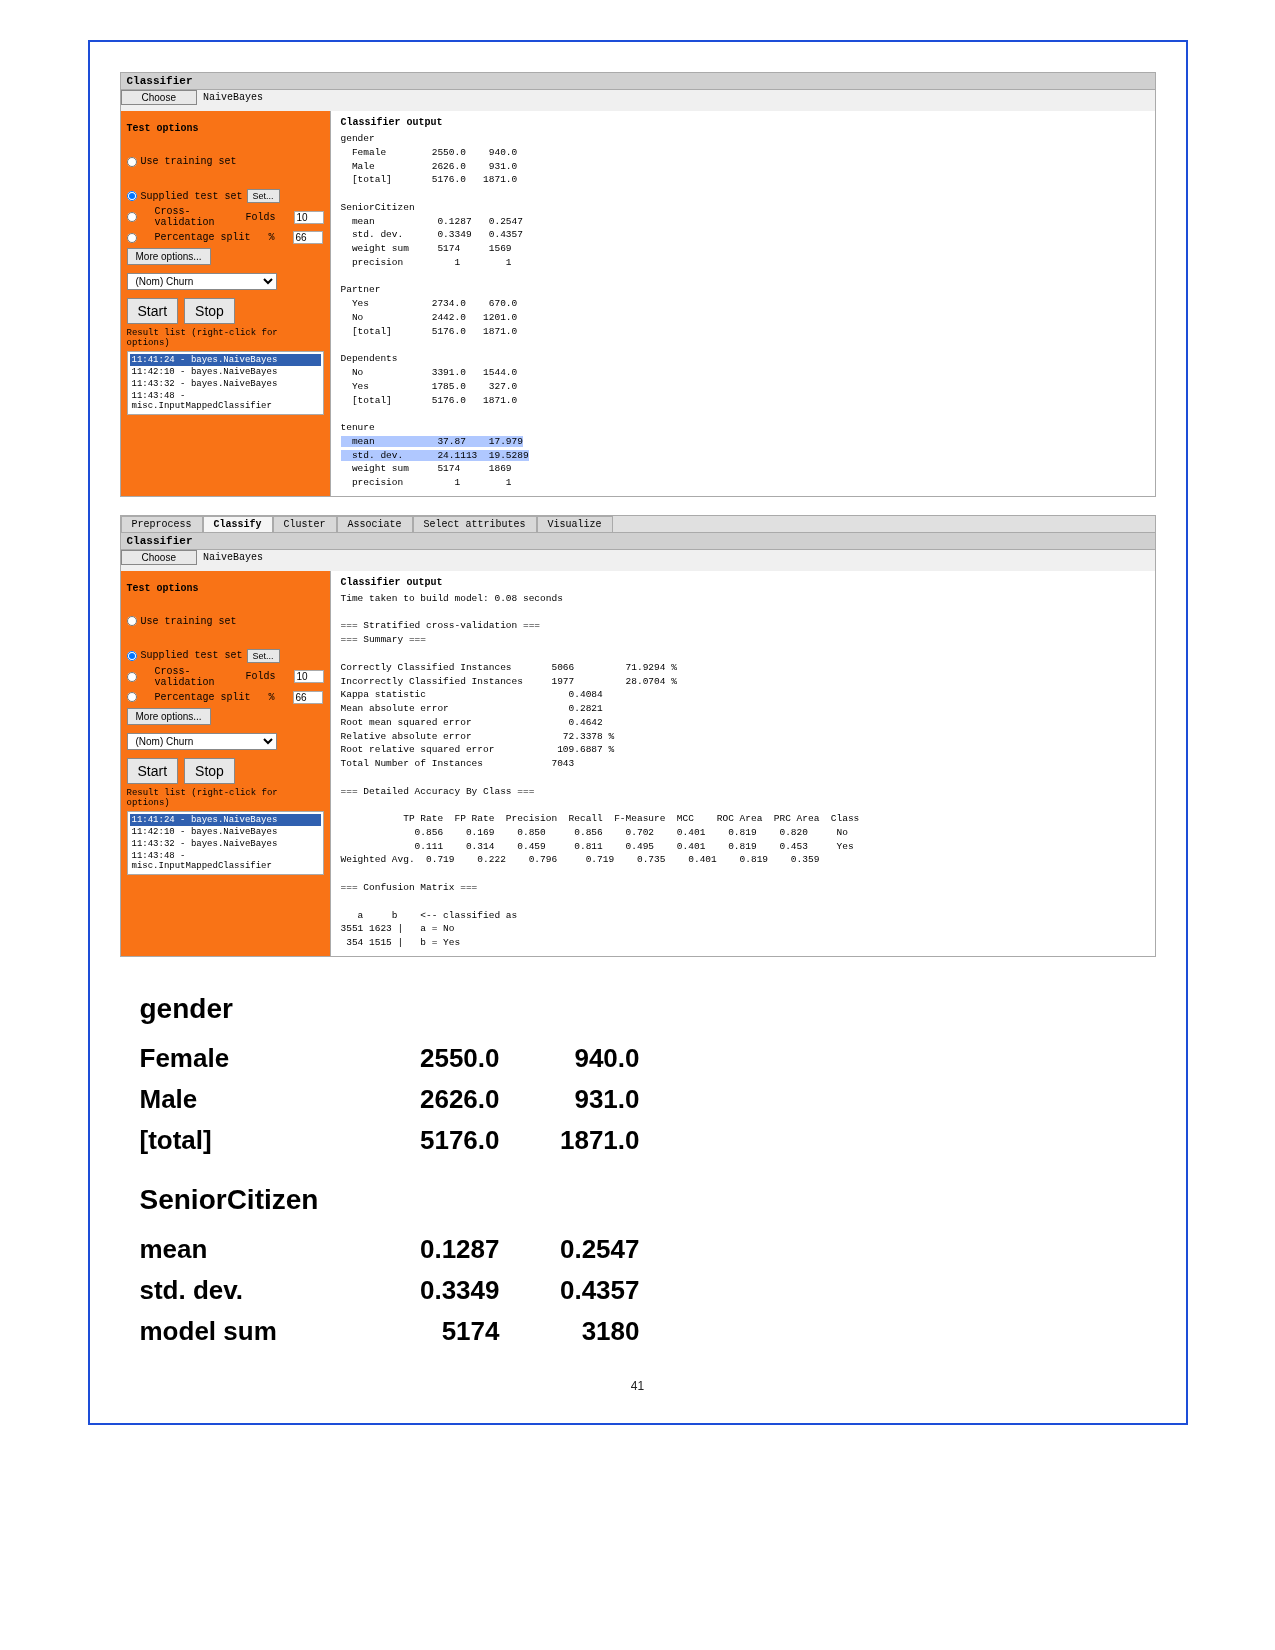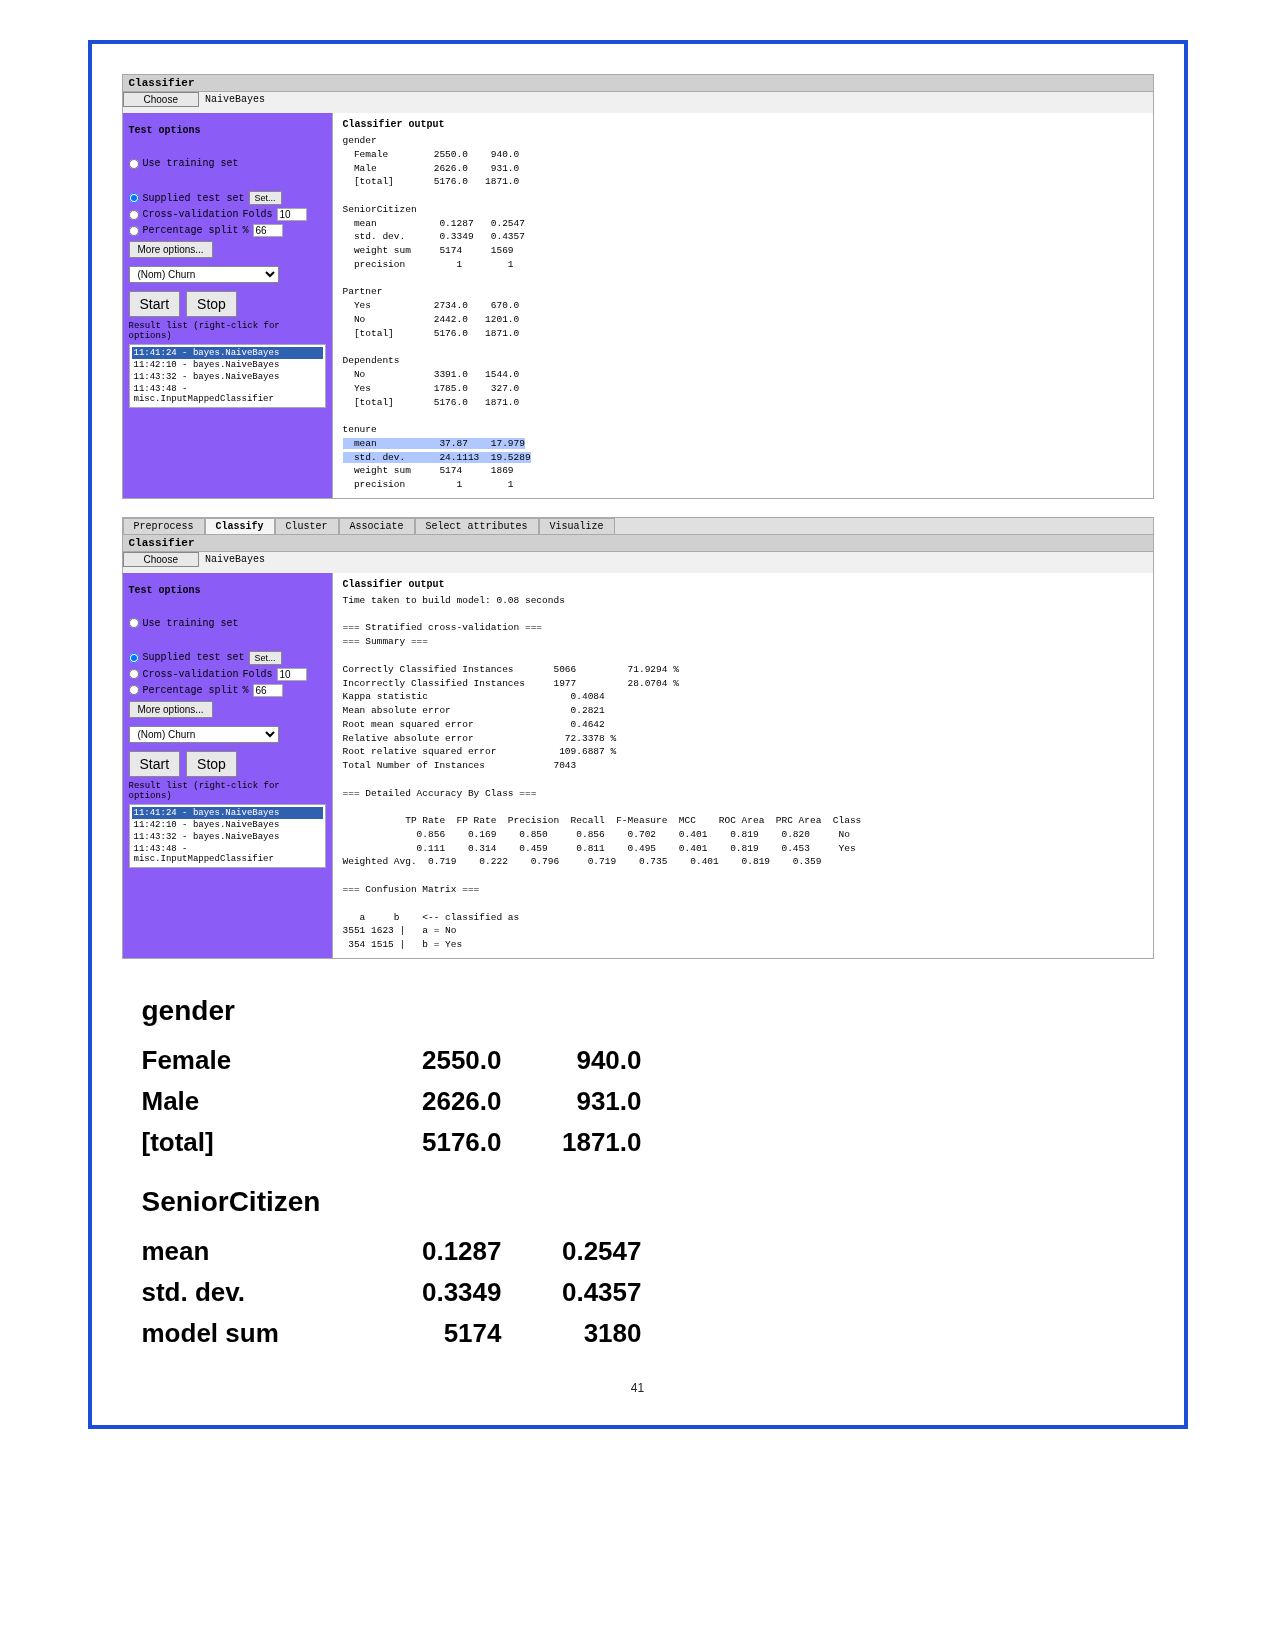--- a/index.html
+++ b/index.html
@@ -8,21 +8,21 @@
       font-family: Arial, sans-serif;
       width: 1275px;
       min-height: 1650px;
       display: flex;
       justify-content: center;
       align-items: flex-start;
     }
     .page-wrapper {
       width: 1100px;
       margin: 40px auto;
-      border: 4px solid #1d4ed8;
+      border: 2px solid #1d4ed8;
       padding: 30px;
       background: #fff;
     }
 
     
     .ui-panel {
       border: 1px solid #aaa;
       background: #f0f0f0;
       margin-bottom: 18px;
       font-size: 11px;
@@ -36,21 +36,21 @@
       font-size: 11px;
     }
     .ui-panel-body {
       display: flex;
       gap: 0;
     }
     .left-col {
       width: 210px;
       border-right: 1px solid #aaa;
       padding: 6px;
-      background: #8b5cf6;
+      background: #f97316;
     }
     .right-col {
       flex: 1;
       padding: 6px 10px;
       background: #fff;
       font-size: 10px;
     }
     .choose-bar {
       display: flex;
       align-items: center;
@@ -83,21 +83,21 @@
     }
     .set-btn {
       border: 1px solid #888;
       background: #e8e8e8;
       padding: 1px 5px;
       font-size: 9px;
     }
     .folds-row {
       display: flex;
       align-items: center;
-      gap: 4px;
+      gap: 18px;
       font-size: 10px;
       margin-bottom: 3px;
     }
     .more-options-btn {
       border: 1px solid #888;
       background: #e8e8e8;
       padding: 2px 8px;
       font-size: 10px;
       margin: 4px 0;
       display: block;

